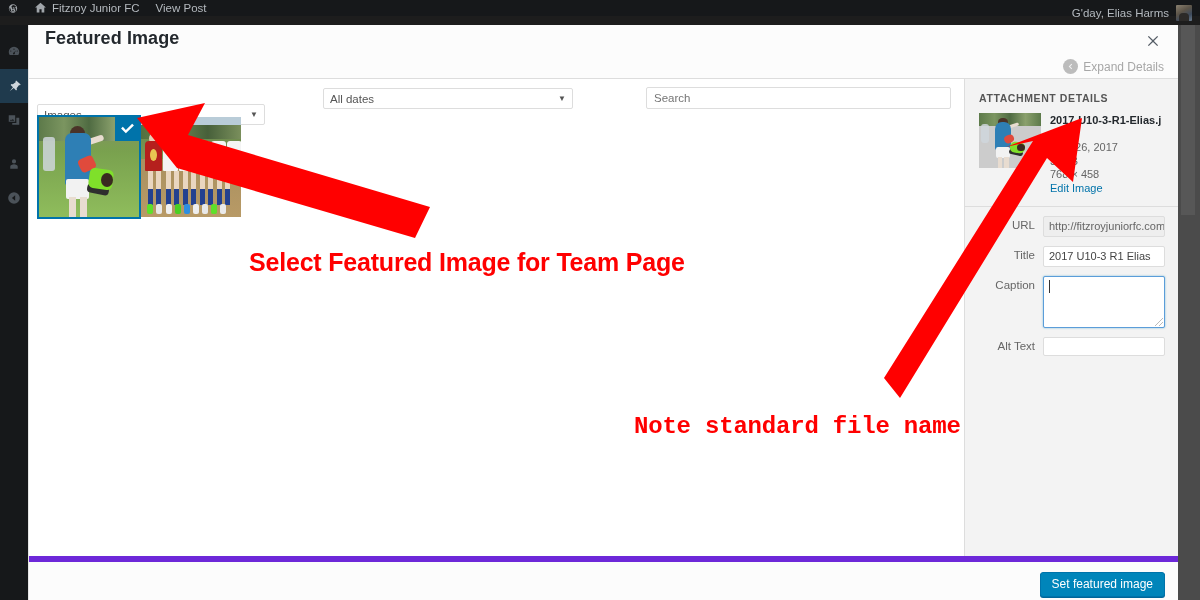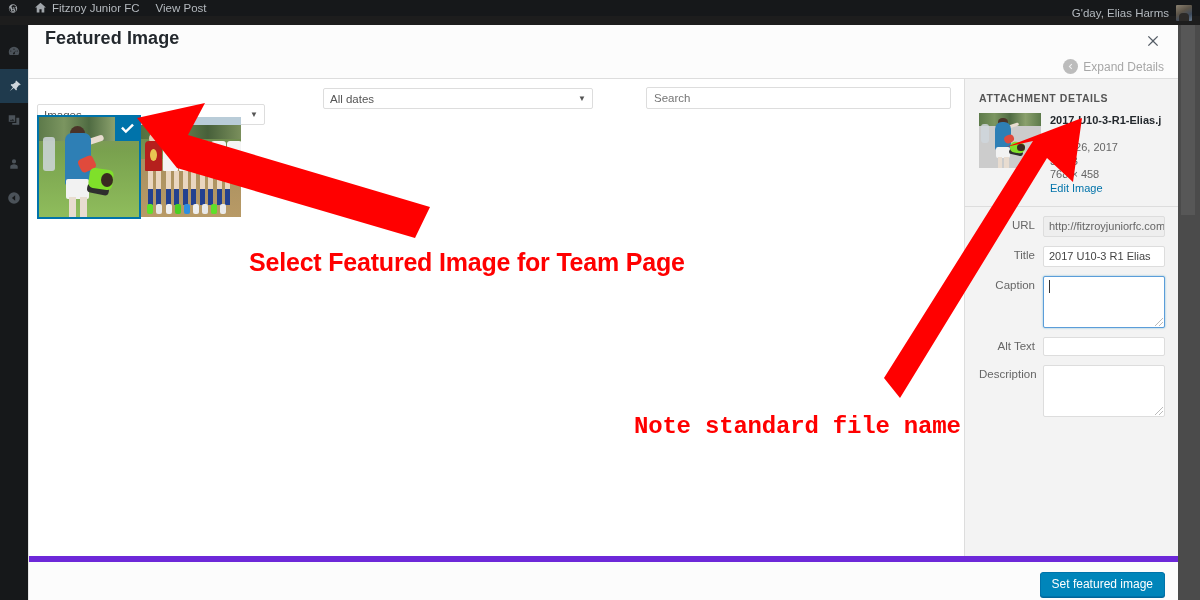--- a/index.html
+++ b/index.html
@@ -109,21 +109,21 @@
     position: absolute; top: 9px; height: 21px;
     background: #fff; border: 1px solid #ddd; border-radius: 2px;
     font-size: 11.5px; color: #555;
     display: flex; align-items: center; padding: 0 6px;
     cursor: pointer;
   }
   .sel-box .arrow {
     position: absolute; right: 6px; top: 5px; font-size: 8px; color: #555;
   }
   #sel-type { left: 8px; width: 228px; margin-top: 16px; }
-  #sel-date { left: 294px; width: 270px; align-items: center; }
+  #sel-date { left: 294px; width: 250px; align-items: center; }
   .search-in {
     position: absolute; left: 617px; top: 8px; width: 305px; height: 22px;
     background: #fff; border: 1px solid #ddd; border-radius: 2px;
     font-size: 11.5px; color: #888; padding: 0 7px; line-height: 20px;
     font-family: "Liberation Sans", sans-serif;
   }
 
   
   .grid {
     position: absolute; left: 8px; top: 38px; width: 920px; height: 430px;
@@ -501,26 +501,20 @@
           <span class="caret"></span>
           <span class="resize-g"></span>
         </div>
       </div>
 
       <div class="field">
         <div class="lbl">Alt Text</div>
         <div class="ctl"></div>
       </div>
 
-      <div class="field">
-        <div class="lbl">Description</div>
-        <div class="ctl area">
-          <span class="resize-g"></span>
-        </div>
-      </div>
     </div>
 
     <div class="toolbar">
       <button class="btn-primary">Set featured image</button>
     </div>
   </div>
 
   <div class="pagebar">
     <div class="thumbbar"></div>
   </div>

